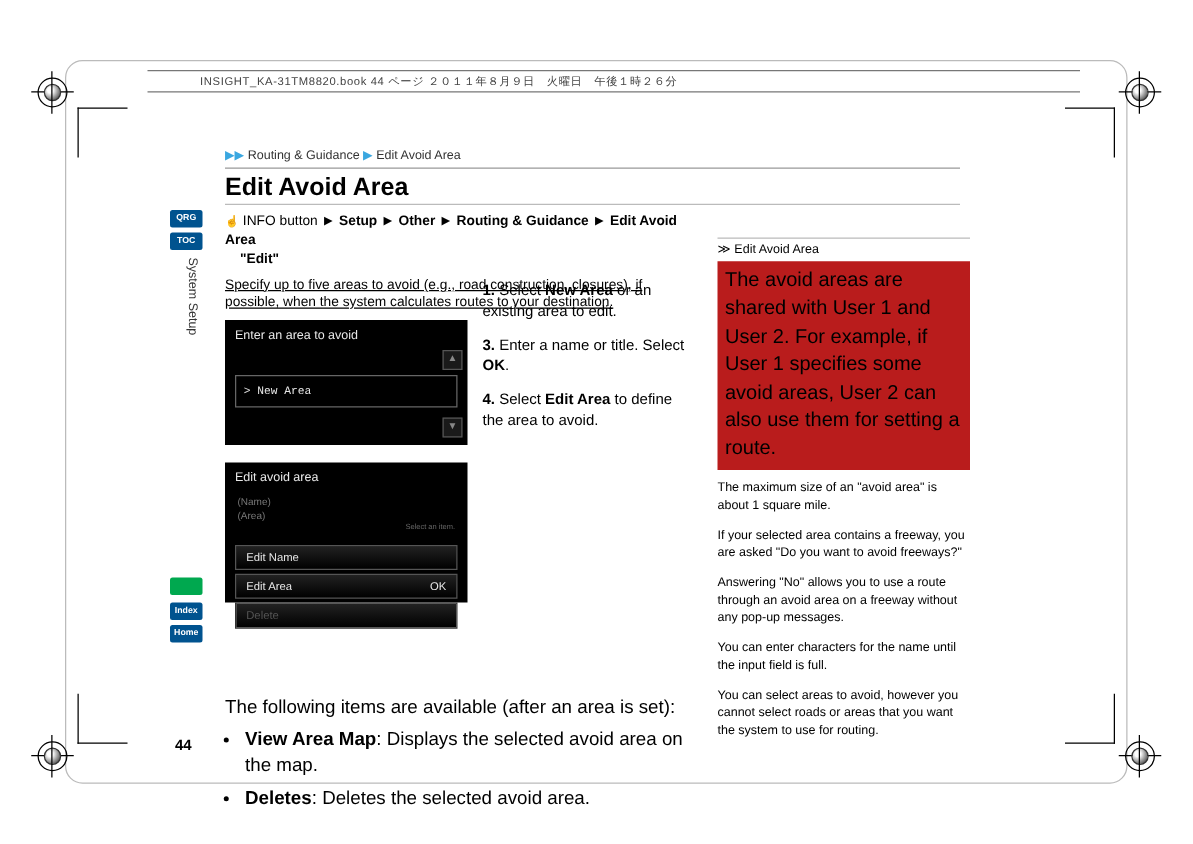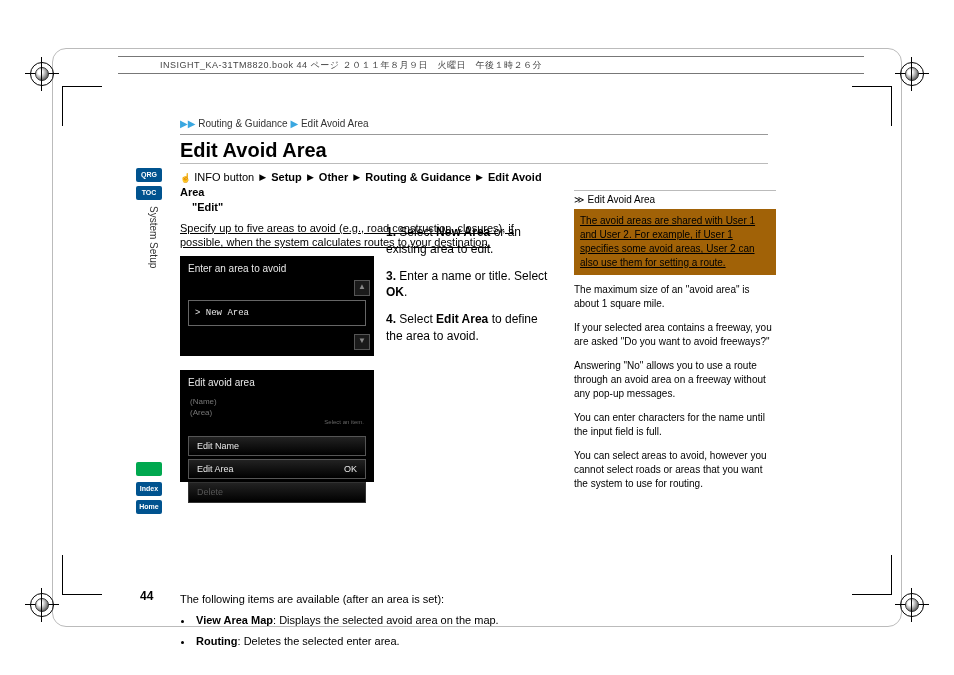--- a/index.html
+++ b/index.html
@@ -213,22 +213,22 @@
     position: absolute;
     left: 386px;
     top: 224px;
     width: 168px;
     font-size: 12px;
     line-height: 1.4;
   }
   .steps p { margin: 0 0 10px; }
 
   .after-list {
-    font-size: 11px;
-    margin-top: 110px;
+    font-size: 15px;
+    margin-top: 74px;
   }
   .after-list .lead { margin-bottom: 6px; }
   .after-list ul { margin: 0; padding-left: 14px; }
   .after-list li { margin-bottom: 6px; padding-left: 2px; }
 
   
   .col-right {
     position: absolute;
     left: 574px;
     top: 170px;
@@ -243,25 +243,24 @@
     font-size: 10px;
   }
   .col-right .hdr .sym {
     display: inline-block;
     font-size: 10px;
     margin-right: 3px;
     position: relative;
     top: 0;
   }
   .col-right .box {
-    background: #a16207;
+    background: #b91c1c;
     padding: 5px 6px;
-    font-size: 10px;
+    font-size: 16px;
     margin-bottom: 8px;
-    text-decoration: underline;
   }
   .col-right p { margin: 0 0 10px; }
 
   .page-no {
     position: absolute;
     left: 140px;
     bottom: 72px;
     font-size: 12px;
     font-weight: 700;
   }
@@ -361,21 +360,21 @@
     </div>
   </div>
 
   <div class="after-list">
     <div class="lead">The following items are available (after an area is set):</div>
     <ul>
       <li>
         <span class="bold">View Area Map</span><span>: Displays the selected avoid area on the map.</span>
       </li>
       <li>
-        <span class="bold">Routing</span><span>: Deletes the selected enter area.</span>
+        <span class="bold">Deletes</span><span>: Deletes the selected avoid area.</span>
       </li>
     </ul>
   </div>
 </div>
 
 <div class="steps">
   <p>
     <span class="bold">1.</span>
     <span>Select </span><span class="bold">New Area</span><span> or an existing area to edit.</span>
   </p>

